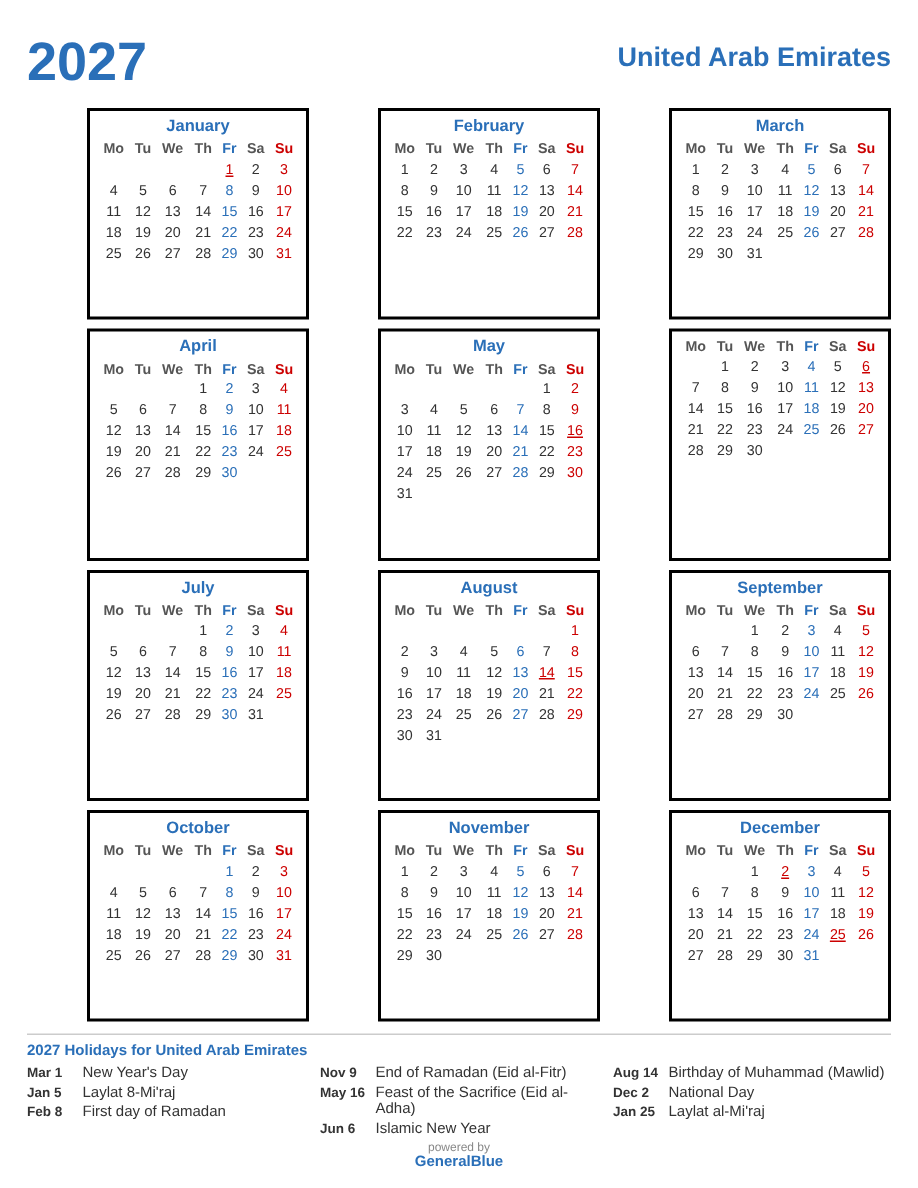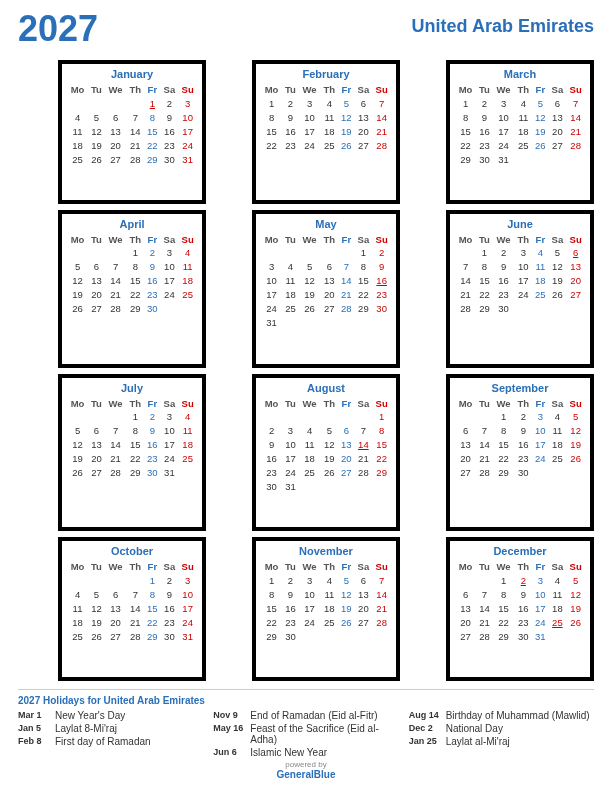--- a/index.html
+++ b/index.html
@@ -7,21 +7,21 @@
       width: 612px;
       min-height: 792px;
       background: #fff;
       font-family: Arial, sans-serif;
       font-size: 11px;
       color: #333;
     }
     .page {
       width: 612px;
       min-height: 792px;
-      padding: 8px 18px 12px 18px;
+      padding: 20px 18px 12px 18px;
       display: flex;
       flex-direction: column;
     }
     .header {
       display: flex;
       justify-content: space-between;
       align-items: flex-start;
       margin-bottom: 10px;
     }
     .year-title {
@@ -36,21 +36,21 @@
       text-align: right;
       margin-top: 8px;
     }
     .calendars-grid {
       display: grid;
       grid-template-columns: 1fr 1fr 1fr;
       gap: 6px;
       flex: 1;
     }
     .month-block {
-      border: 4px solid #000000;
+      border: 2px solid #000000;
       padding: 4px 5px 5px 5px;
       margin-left: 40px;
     }
     .month-name {
       text-align: center;
       font-weight: bold;
       color: #2a6fb8;
       font-size: 11px;
       margin-bottom: 3px;
     }
@@ -448,21 +448,20 @@
               <td style="color: transparent;"></td>
               <td style="color: transparent;"></td>
               <td class="friday" style="color: transparent;"></td>
               <td style="color: transparent;"></td>
               <td class="sunday" style="color: transparent;"></td>
             </tr>
           </tbody>
         </table>
       </div>
       <div class="month-block">
-        <div class="month-name">June</div>
         <table class="cal-table">
           <thead>
             <tr>
               <th>Mo</th>
               <th>Tu</th>
               <th>We</th>
               <th>Th</th>
               <th style="color: rgb(42, 111, 184);">Fr</th>
               <th>Sa</th>
               <th style="color: rgb(204, 0, 0);">Su</th>

